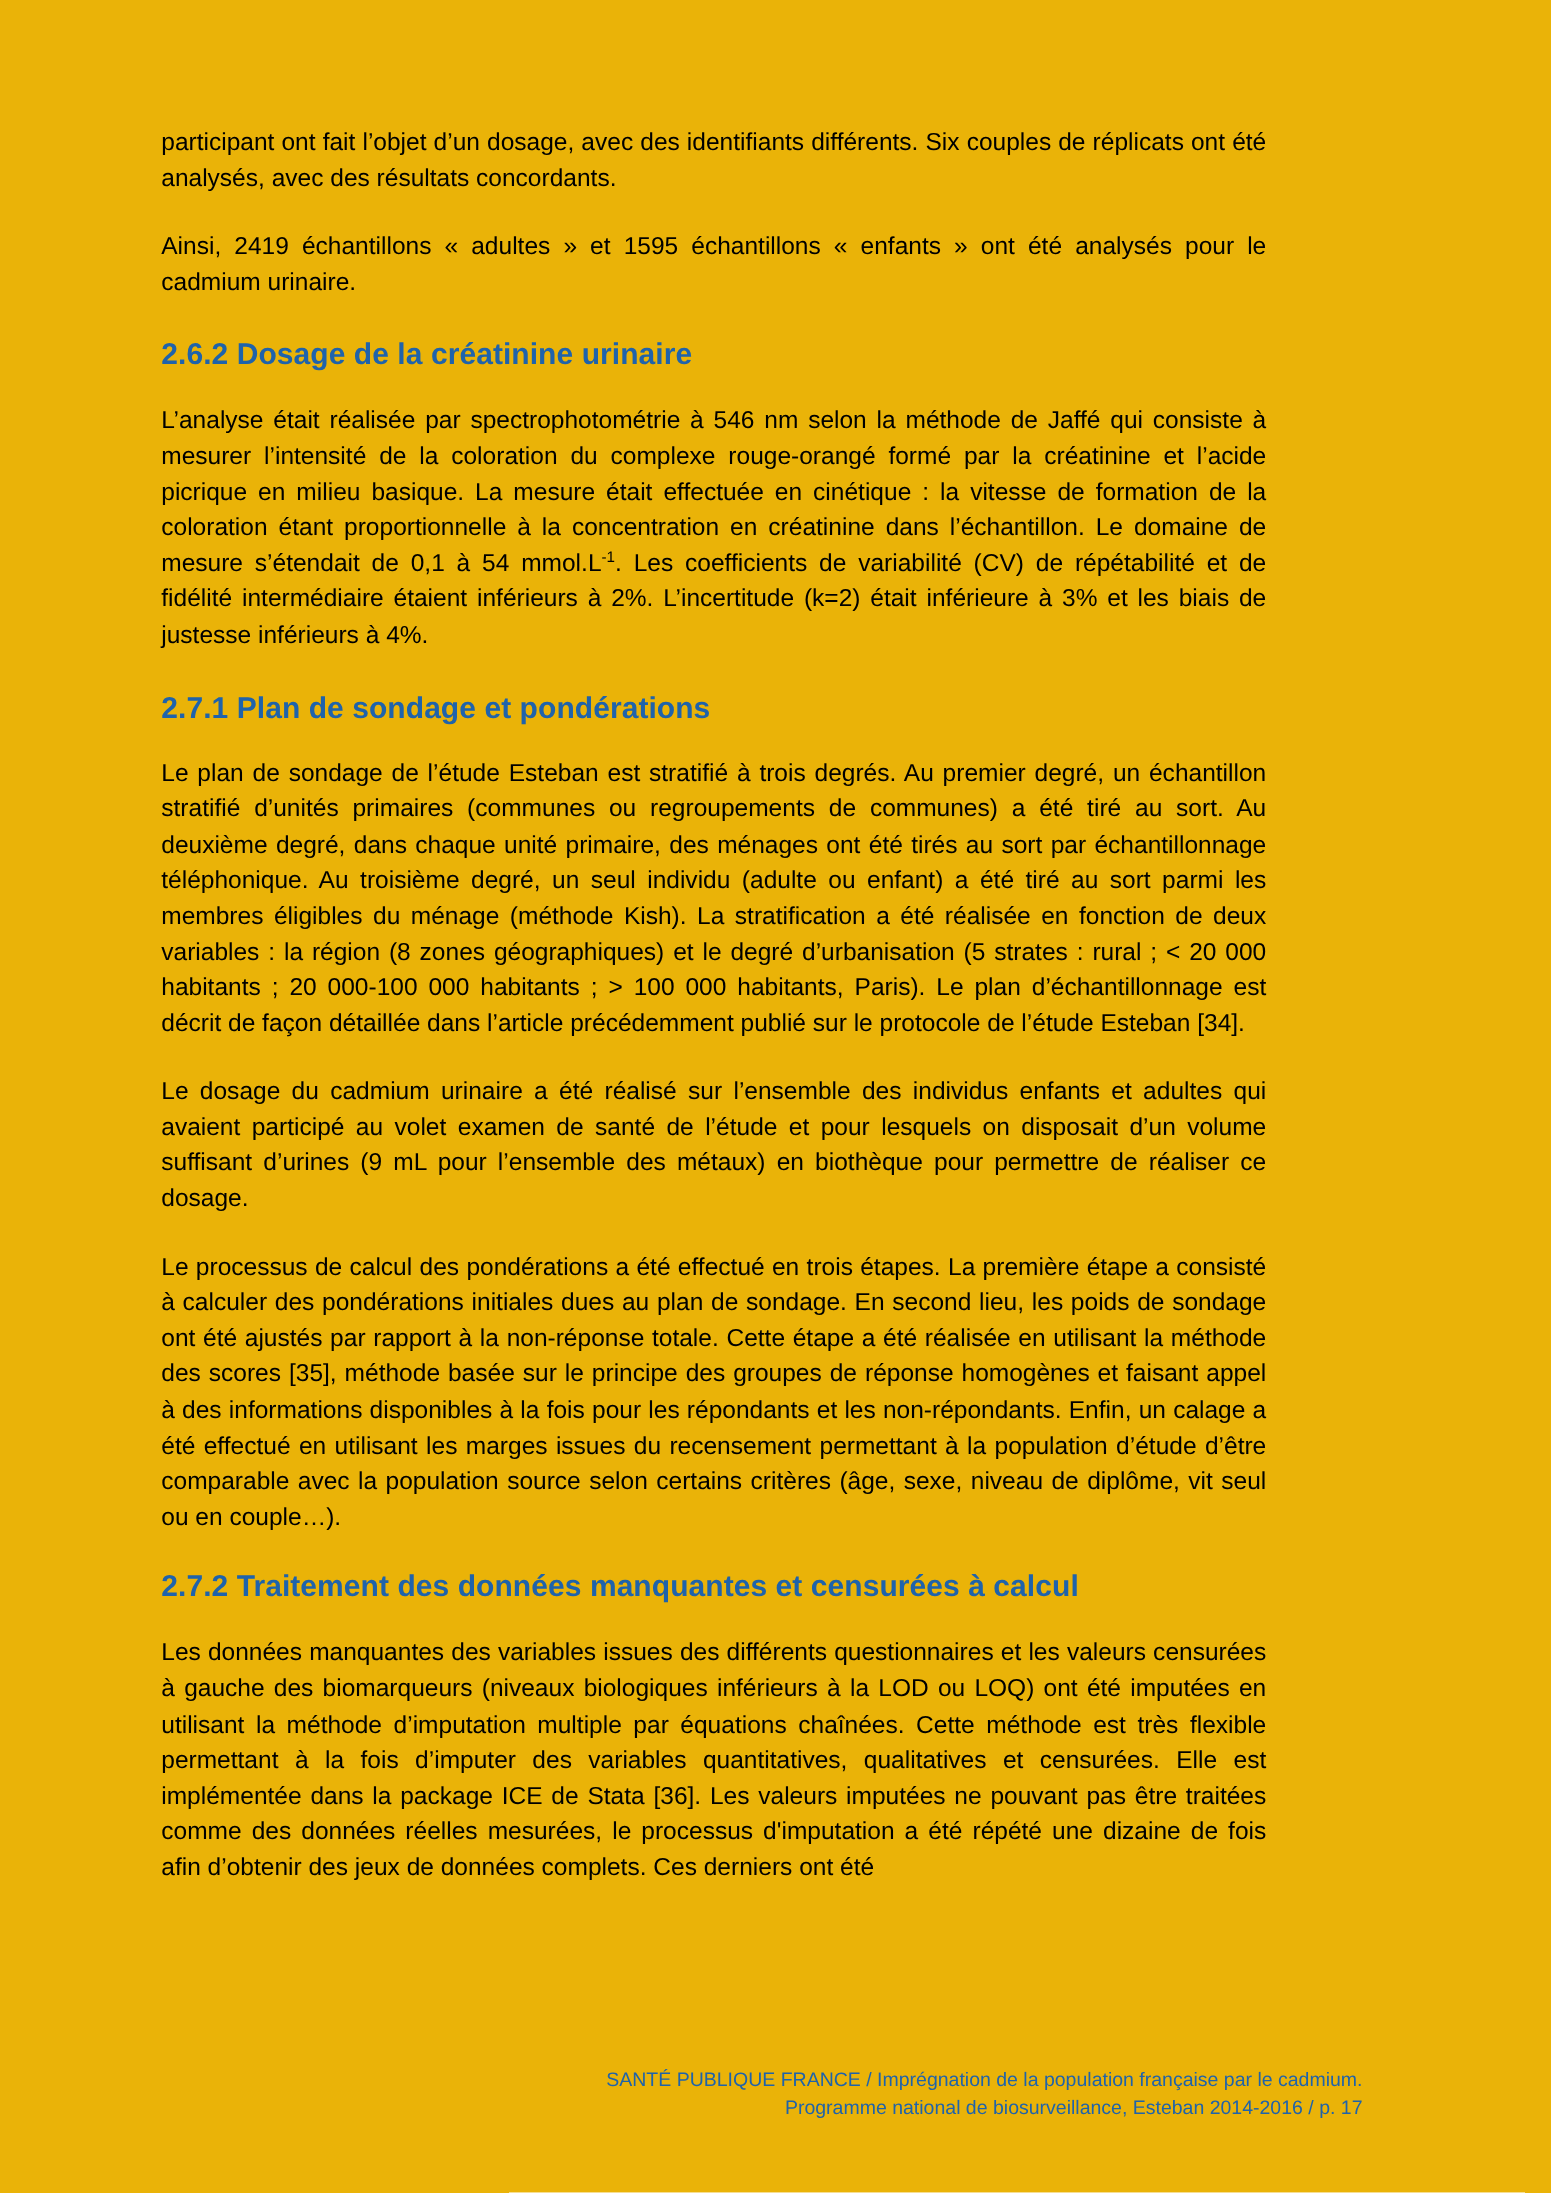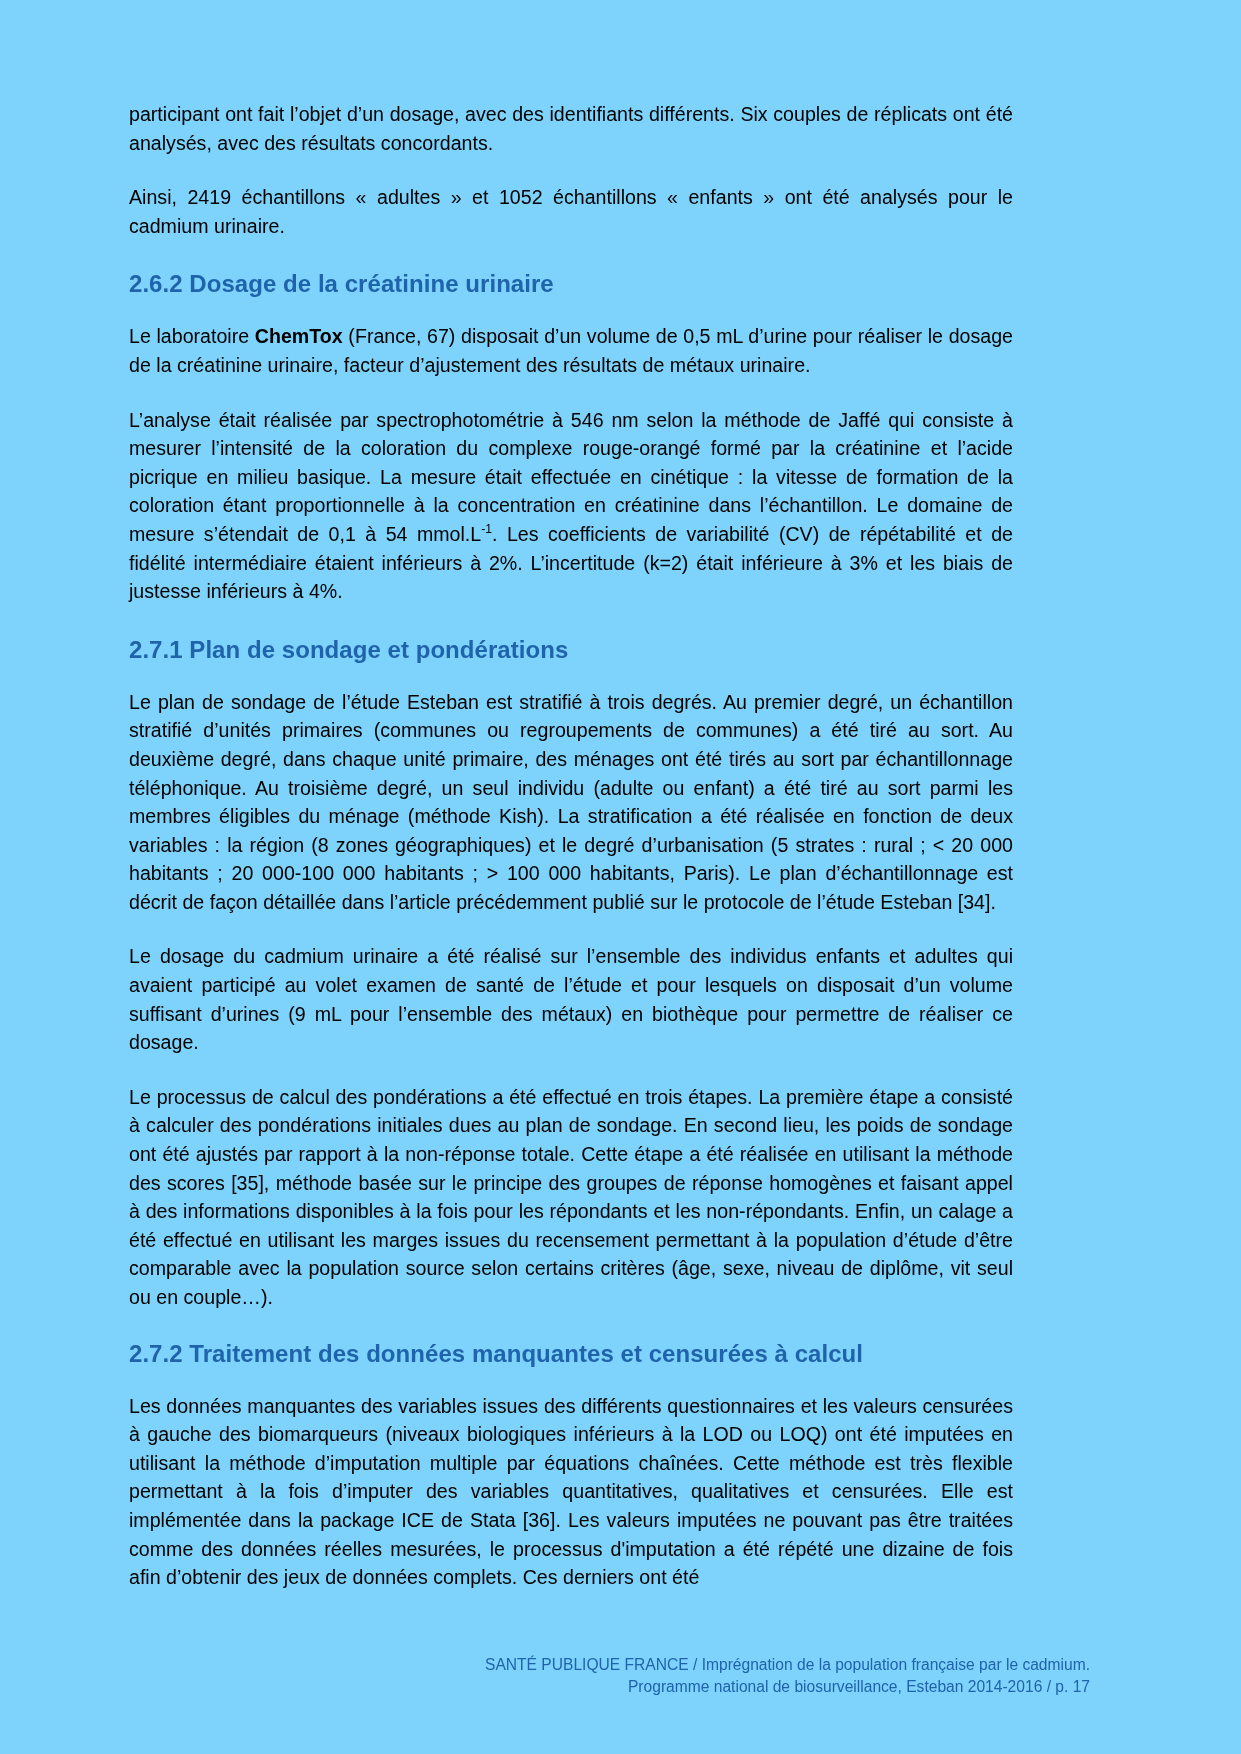--- a/index.html
+++ b/index.html
@@ -8,21 +8,21 @@
     background: #ffffff;
   }
   body {
     font-family: "Liberation Sans", sans-serif;
     color: #000000;
   }
   .page {
     position: relative;
     width: 1241px;
     height: 1754px;
-    background: #7dd3fc;
+    background: #eab308;
     box-sizing: border-box;
     overflow: hidden;
   }
   .content {
     position: absolute;
     left: 129px;
     top: 100px;
     width: 884px;
   }
   p.body-text {
@@ -87,25 +87,24 @@
 </style>
 </head>
 <body>
 
 <div class="page">
 
   <div class="content">
 
     <p class="body-text">participant ont fait l’objet d’un dosage, avec des identifiants différents. Six couples de réplicats ont été analysés, avec des résultats concordants.</p>
 
-    <p class="body-text">Ainsi, 2419 échantillons « adultes » et 1052 échantillons « enfants » ont été analysés pour le cadmium urinaire.</p>
+    <p class="body-text">Ainsi, 2419 échantillons « adultes » et 1595 échantillons « enfants » ont été analysés pour le cadmium urinaire.</p>
 
     <h3 class="heading-2">2.6.2 Dosage de la créatinine urinaire</h3>
 
-    <p class="body-text"><span>Le laboratoire </span><span class="bold">ChemTox</span><span> (France, 67) disposait d’un volume de 0,5 mL d’urine pour réaliser le dosage de la créatinine urinaire, facteur d’ajustement des résultats de métaux urinaire.</span></p>
 
     <p class="body-text"><span>L’analyse était réalisée par spectrophotométrie à 546 nm selon la méthode de Jaffé qui consiste à mesurer l’intensité de la coloration du complexe rouge-orangé formé par la créatinine et l’acide picrique en milieu basique. La mesure était effectuée en cinétique : la vitesse de formation de la coloration étant proportionnelle à la concentration en créatinine dans l’échantillon. Le domaine de mesure s’étendait de 0,1 à 54 mmol.L</span><sup class="exp">-1</sup><span>. Les coefficients de variabilité (CV) de répétabilité et de fidélité intermédiaire étaient inférieurs à 2%. L’incertitude (k=2) était inférieure à 3% et les biais de justesse inférieurs à 4%.</span></p>
 
 
     <h3 class="heading-2">2.7.1 Plan de sondage et pondérations</h3>
 
     <p class="body-text">Le plan de sondage de l’étude Esteban est stratifié à trois degrés. Au premier degré, un échantillon stratifié d’unités primaires (communes ou regroupements de communes) a été tiré au sort. Au deuxième degré, dans chaque unité primaire, des ménages ont été tirés au sort par échantillonnage téléphonique. Au troisième degré, un seul individu (adulte ou enfant) a été tiré au sort parmi les membres éligibles du ménage (méthode Kish). La stratification a été réalisée en fonction de deux variables : la région (8 zones géographiques) et le degré d’urbanisation (5 strates : rural ; &lt; 20 000 habitants ; 20 000-100 000 habitants ; &gt; 100 000 habitants, Paris). Le plan d’échantillonnage est décrit de façon détaillée dans l’article précédemment publié sur le protocole de l’étude Esteban [34].</p>
 
     <p class="body-text">Le dosage du cadmium urinaire a été réalisé sur l’ensemble des individus enfants et adultes qui avaient participé au volet examen de santé de l’étude et pour lesquels on disposait d’un volume suffisant d’urines (9 mL pour l’ensemble des métaux) en biothèque pour permettre de réaliser ce dosage.</p>
 

